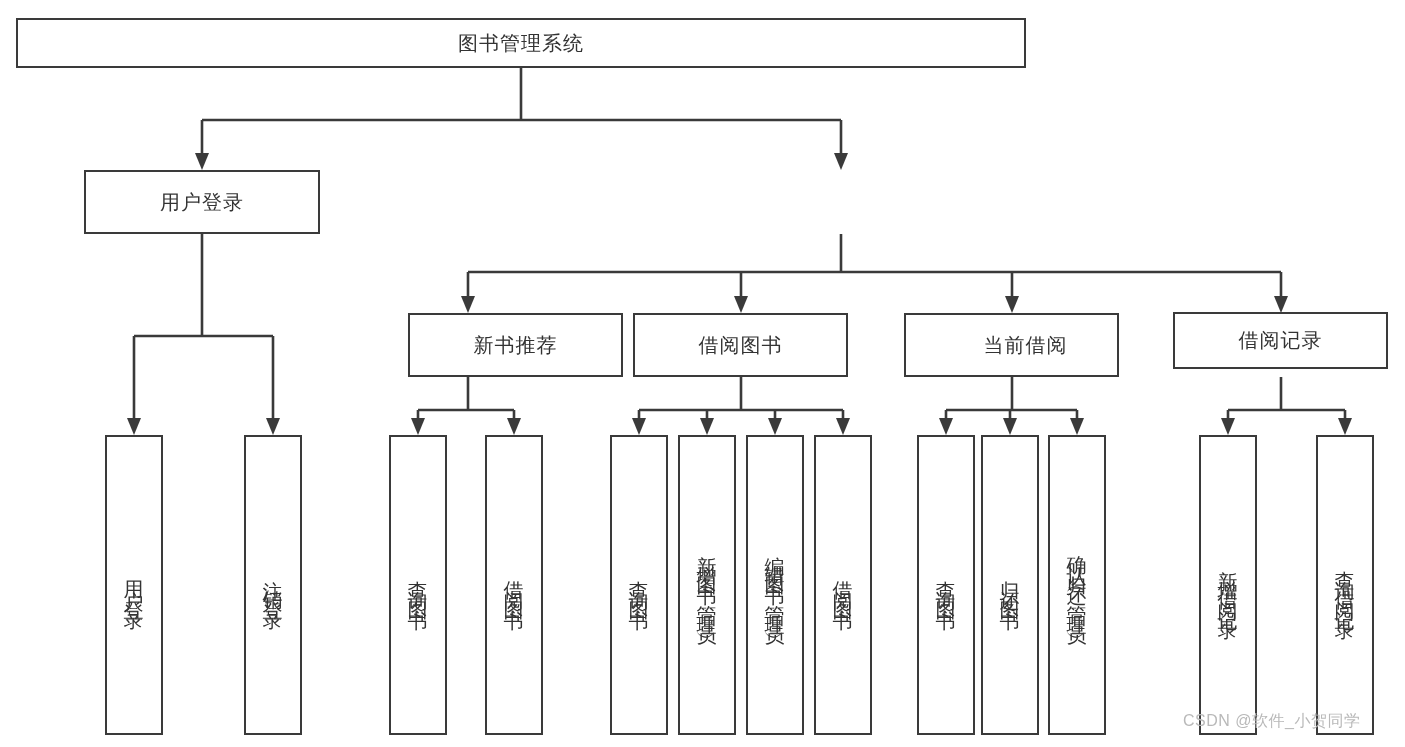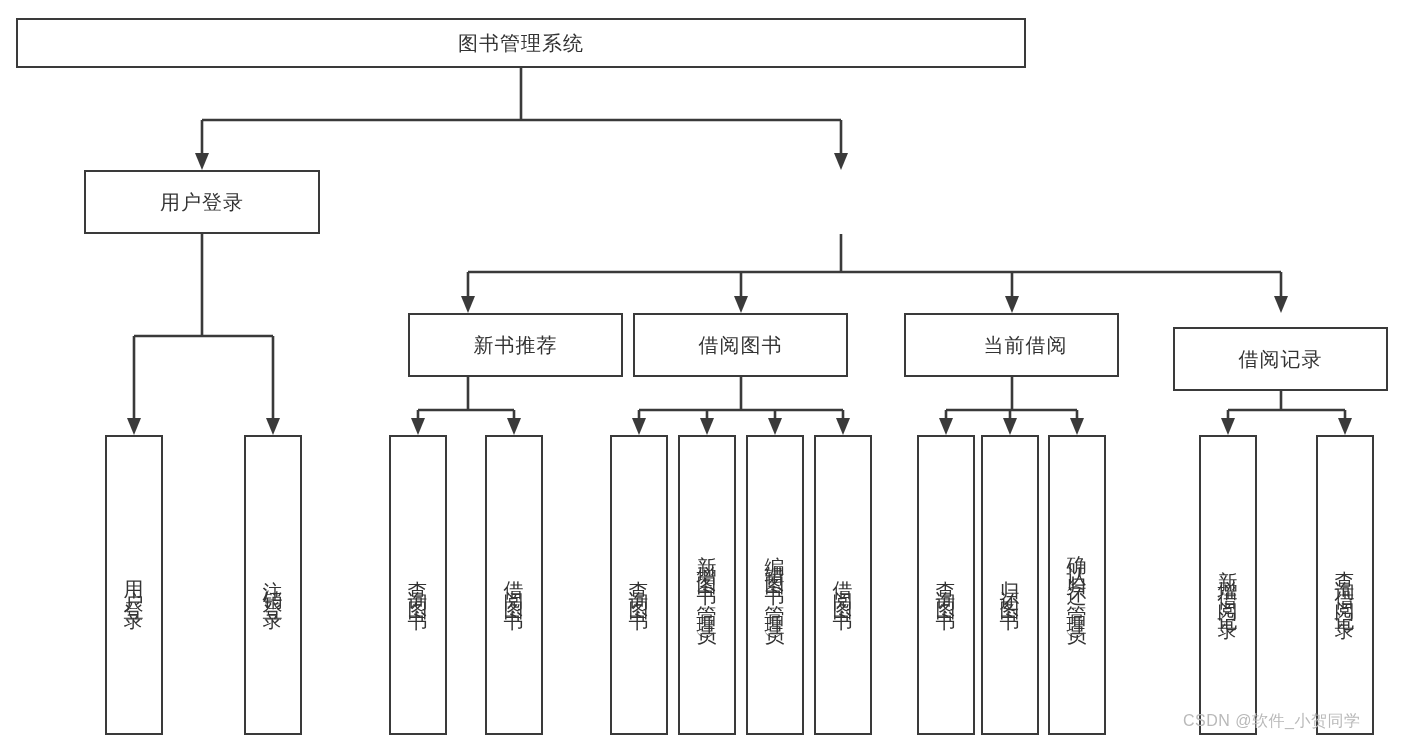--- a/index.html
+++ b/index.html
@@ -123,21 +123,21 @@
     </g>
   </svg>
 
   <div class="node" style="left:16px; top:18px; width:1010px; height:50px;">图书管理系统</div>
 
   <div class="node" style="left:84px; top:170px; width:236px; height:64px;">用户登录</div>
 
   <div class="node" style="left:360px; top:313px; width:215px; height:64px;margin-left:48px;">新书推荐</div>
   <div class="node" style="left:633px; top:313px; width:215px; height:64px;">借阅图书</div>
   <div class="node" style="left:904px; top:313px; width:215px; height:64px;padding-left:28px;">当前借阅</div>
-  <div class="node" style="left:1173px; top:327px; width:215px; height:64px;">借阅记录</div>
+  <div class="node" style="left:1173px; top:312px; width:215px; height:57px;">借阅记录</div>
 
   <div class="node leaf" style="left:105px; top:435px; width:58px; height:300px;">用户登录</div>
   <div class="node leaf" style="left:244px; top:435px; width:58px; height:300px;">注销登录</div>
 
   <div class="node leaf" style="left:389px; top:435px; width:58px; height:300px;">查询图书</div>
   <div class="node leaf" style="left:485px; top:435px; width:58px; height:300px;">借阅图书</div>
 
   <div class="node leaf" style="left:610px; top:435px; width:58px; height:300px;">查询图书</div>
   <div class="node leaf" style="left:678px; top:435px; width:58px; height:300px;">新增图书（管理员）</div>
   <div class="node leaf" style="left:746px; top:435px; width:58px; height:300px;">编辑图书（管理员）</div>

